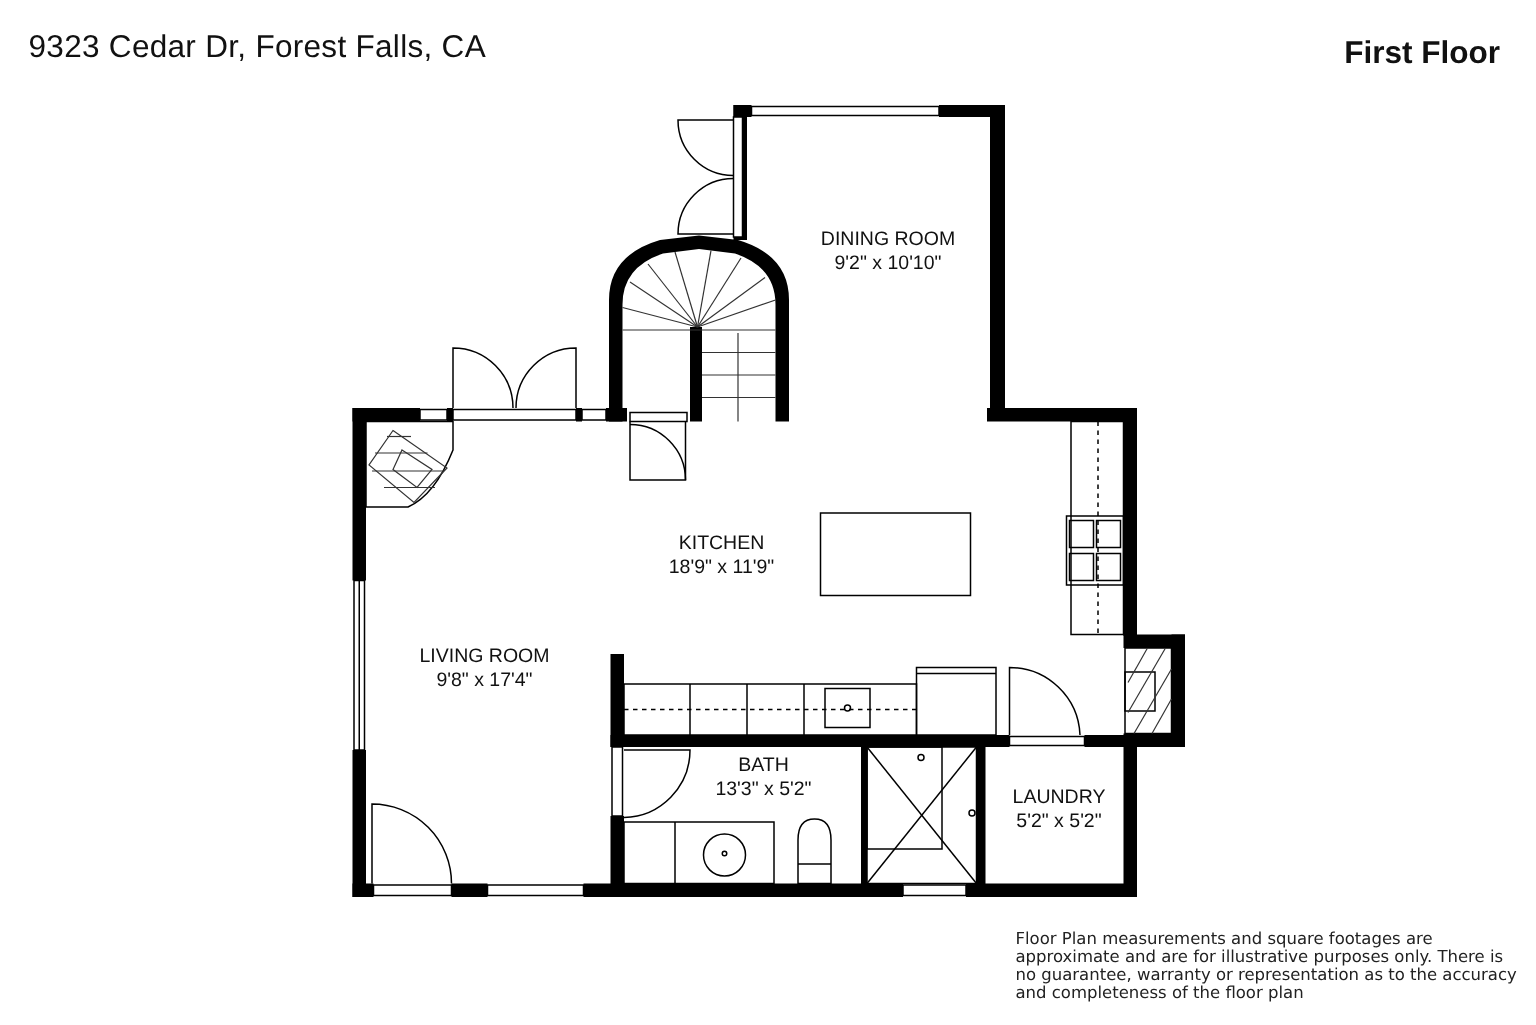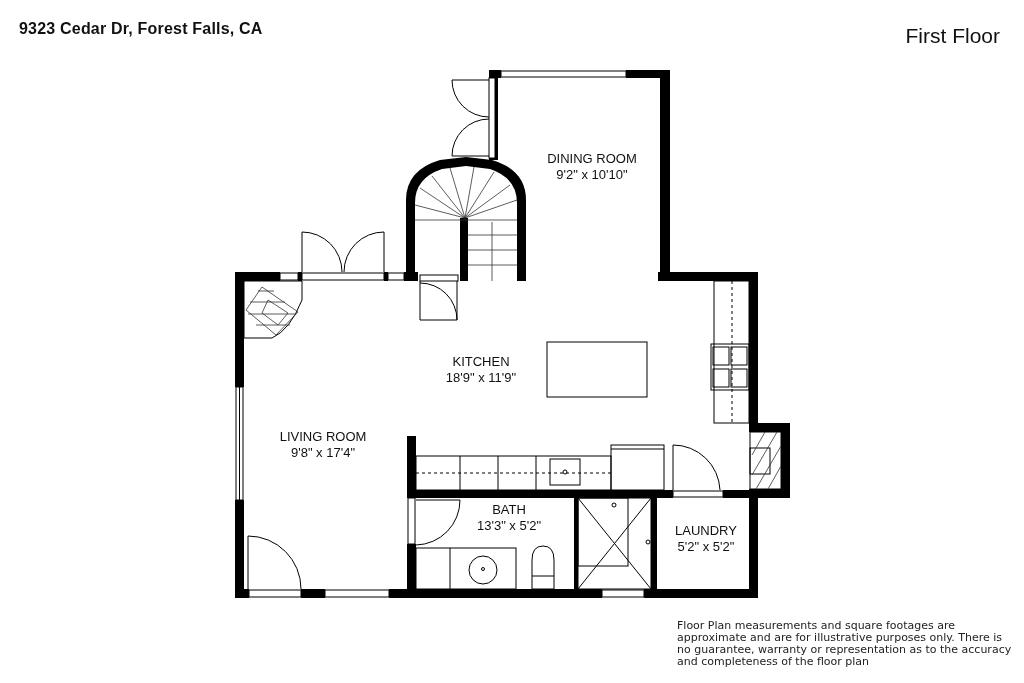--- a/index.html
+++ b/index.html
@@ -1,18 +1,18 @@
 <!DOCTYPE html>
 <html><head>
 <meta charset="utf-8">
 <style>
   html,body{margin:0;padding:0;background:#fff;}
   body{width:1024px;height:683px;position:relative;overflow:hidden;font-family:"Liberation Sans",sans-serif;color:#111;}
-  .title{position:absolute;top:20px;left:19px;font-size:16px;font-weight:bold;letter-spacing:0.2px;}
-  .floor{position:absolute;top:24px;right:24px;font-size:21px;font-weight:normal;}
+  .title{position:absolute;top:20px;left:19px;font-size:21px;font-weight:normal;letter-spacing:0.2px;}
+  .floor{position:absolute;top:24px;right:24px;font-size:21px;font-weight:bold;}
   .disclaimer{position:absolute;left:677px;top:620px;width:340px;font-size:11px;line-height:12px;color:#222;font-family:"DejaVu Sans",sans-serif;}
   svg{position:absolute;left:0;top:0;}
   .rl{font-family:"Liberation Sans",sans-serif;font-size:13px;fill:#111;text-anchor:middle;}
   .w{fill:#000;}
   .ln{stroke:#000;fill:none;stroke-width:1;}
   .ln2{stroke:#333;fill:none;stroke-width:0.8;}
   .win{fill:#fff;stroke:#000;stroke-width:1;}
 </style>
 </head>
 <body>

